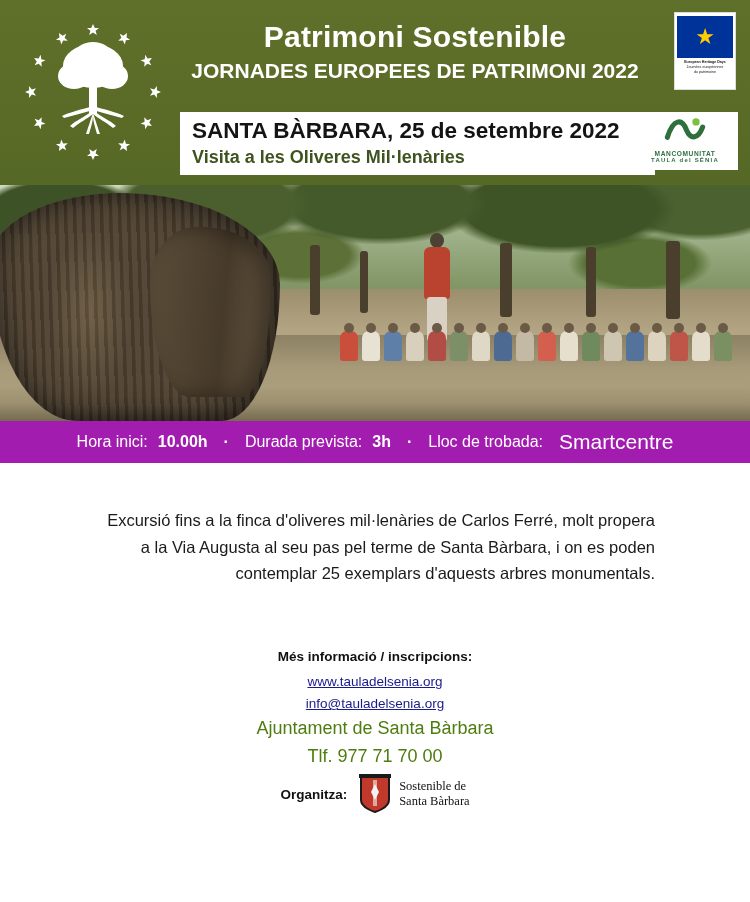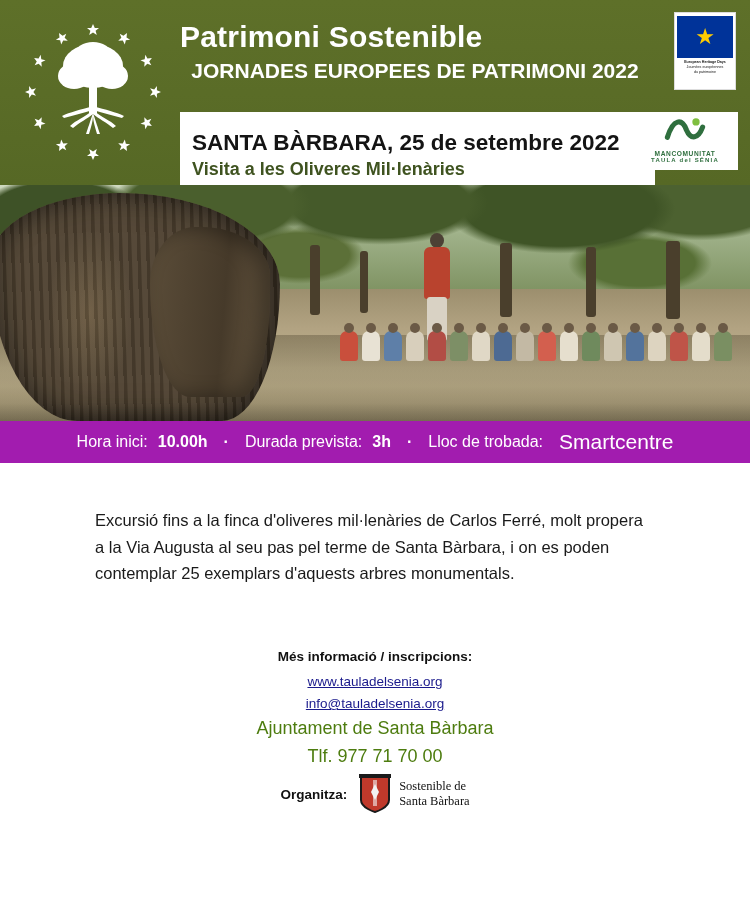--- a/index.html
+++ b/index.html
@@ -42,21 +42,21 @@
     position: absolute;
     left: 180px;
     top: 20px;
     width: 470px;
   }
   .title-main {
     color: #ffffff;
     font-size: 30px;
     font-weight: bold;
     letter-spacing: 0.2px;
-    text-align: left;
+    text-align: center;
     margin: 0 0 6px 0;
     line-height: 1.1;
   }
   .title-sub {
     color: #ffffff;
     font-size: 21px;
     font-weight: bold;
     text-align: center;
     margin: 0;
     line-height: 1.1;
@@ -99,21 +99,21 @@
   }
   .eu-caption .b { font-weight: bold; }
 
   
   .banner {
     position: absolute;
     left: 180px;
     top: 112px;
     width: 475px;
     background: #ffffff;
-    padding: 18px 12px 7px 12px;
+    padding: 6px 12px 7px 12px;
     box-sizing: border-box;
   }
   .banner-place {
     font-size: 22.5px;
     font-weight: bold;
     color: #141414;
     line-height: 1.15;
     margin: 0 0 3px 0;
   }
   .banner-visit {
@@ -250,21 +250,21 @@
   .body-wrap {
     padding: 0 95px;
     box-sizing: border-box;
     width: 750px;
   }
   .description {
     margin-top: 44px;
     font-size: 16.5px;
     color: #1a1a1a;
     line-height: 1.62;
-    text-align: left;
+    text-align: right;
   }
   .contact {
     margin-top: 62px;
     text-align: center;
     color: #111111;
   }
   .contact-title {
     font-size: 13.5px;
     font-weight: bold;
     margin-bottom: 10px;

